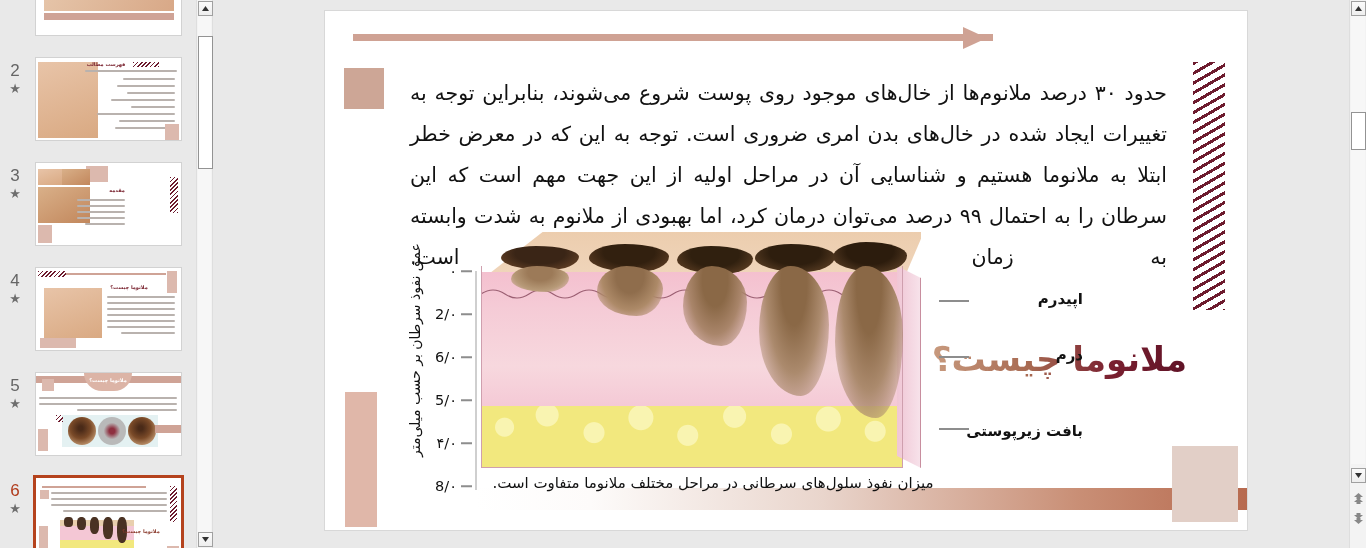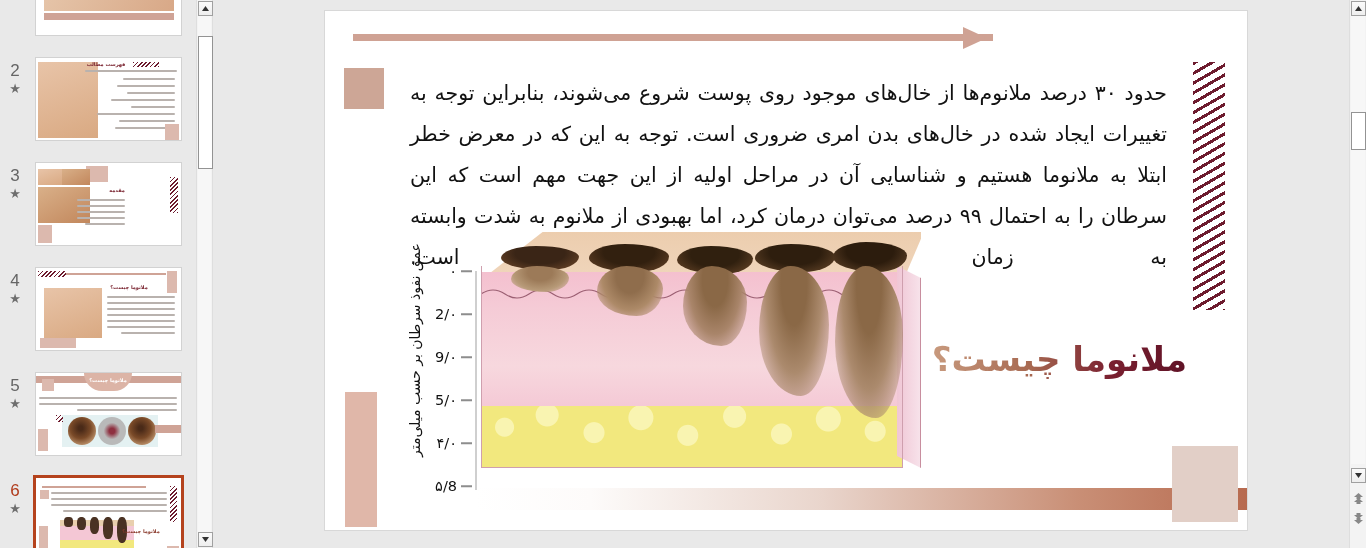--- a/index.html
+++ b/index.html
@@ -523,27 +523,27 @@
 
       <div class="figure">
 
         <div class="axis-title">عمق نفوذ سرطان بر حسب میلی‌متر</div>
 
         <div class="axis-ticks">
           <div class="tick" style="top:0%;">۰</div>
           <div class="tick-mark" style="top:0%;"></div>
           <div class="tick" style="top:20%;">2/۰</div>
           <div class="tick-mark" style="top:20%;"></div>
-          <div class="tick" style="top:40%;">9/۰</div>
+          <div class="tick" style="top:40%;">6/۰</div>
           <div class="tick-mark" style="top:40%;"></div>
           <div class="tick" style="top:60%;">5/۰</div>
           <div class="tick-mark" style="top:60%;"></div>
           <div class="tick" style="top:80%;text-align:center;">۴/۰</div>
           <div class="tick-mark" style="top:80%;"></div>
-          <div class="tick" style="top:100%;">۵/8</div>
+          <div class="tick" style="top:100%;">8/۰</div>
           <div class="tick-mark" style="top:100%;"></div>
         </div>
         <div class="axis-line"></div>
 
         <div class="skin">
           <div class="skin-top"></div>
           <div class="skin-dermis"></div>
           <svg class="skin-wave" viewBox="0 0 422 18" preserveAspectRatio="none">
             <path d="M0,10 Q12,2 24,10 T48,10 T72,10 T96,10 T120,10 T144,10 T168,10 T192,10 T216,10 T240,10 T264,10 T288,10 T312,10 T336,10 T360,10 T384,10 T408,10 T422,10" fill="none" stroke="#9b5f72" stroke-width="1.2"></path>
           </svg>
@@ -560,21 +560,32 @@
           <div class="lesion" style="left:196px;top:14px;width:76px;height:28px;background:radial-gradient(ellipse at 50% 30%, #30200f 45%, #553920 78%, #8a6a4a 100%);"></div>
           <div class="lesion" style="left:202px;top:34px;width:64px;height:80px;background:radial-gradient(ellipse at 50% 18%, #8a6846 28%, #a9856a 58%, rgba(200,175,150,0) 100%);"></div>
 
           <div class="lesion" style="left:274px;top:12px;width:80px;height:28px;background:radial-gradient(ellipse at 50% 30%, #2e1e0e 45%, #523820 78%, #8a6a4a 100%);"></div>
           <div class="lesion" style="left:278px;top:34px;width:70px;height:130px;background:radial-gradient(ellipse at 50% 14%, #8a6846 26%, #ab8a6d 56%, rgba(200,175,150,0) 100%);"></div>
 
           <div class="lesion" style="left:352px;top:10px;width:74px;height:30px;background:radial-gradient(ellipse at 50% 30%, #2c1c0d 45%, #503720 78%, #8a6a4a 100%);"></div>
           <div class="lesion" style="left:354px;top:34px;width:68px;height:152px;background:radial-gradient(ellipse at 50% 12%, #8a6846 26%, #ab8a6d 56%, rgba(200,175,150,0) 100%);"></div>
         </div>
 
-
+        <div class="fig-labels">
+          <div class="leader" style="top:74px;"></div>
+          <div class="fig-label" style="top:64px;">اپیدرم</div>
+
+          <div class="leader" style="top:130px;"></div>
+          <div class="fig-label" style="top:120px;">درم</div>
+
+          <div class="leader" style="top:202px;"></div>
+          <div class="fig-label" style="top:192px;width:100px;line-height:26px;">بافت زیرپوستی</div>
+        </div>
+
+        <div class="caption">میزان نفوذ سلول‌های سرطانی در مراحل مختلف ملانوما متفاوت است.</div>
       </div>
 
     </div>
   </div>
 
   <div class="scroll-right">
     <div class="sb-track"></div>
     <div class="sb-btn sb-up">
       <span>
         <svg width="7" height="5" viewBox="0 0 7 5">

